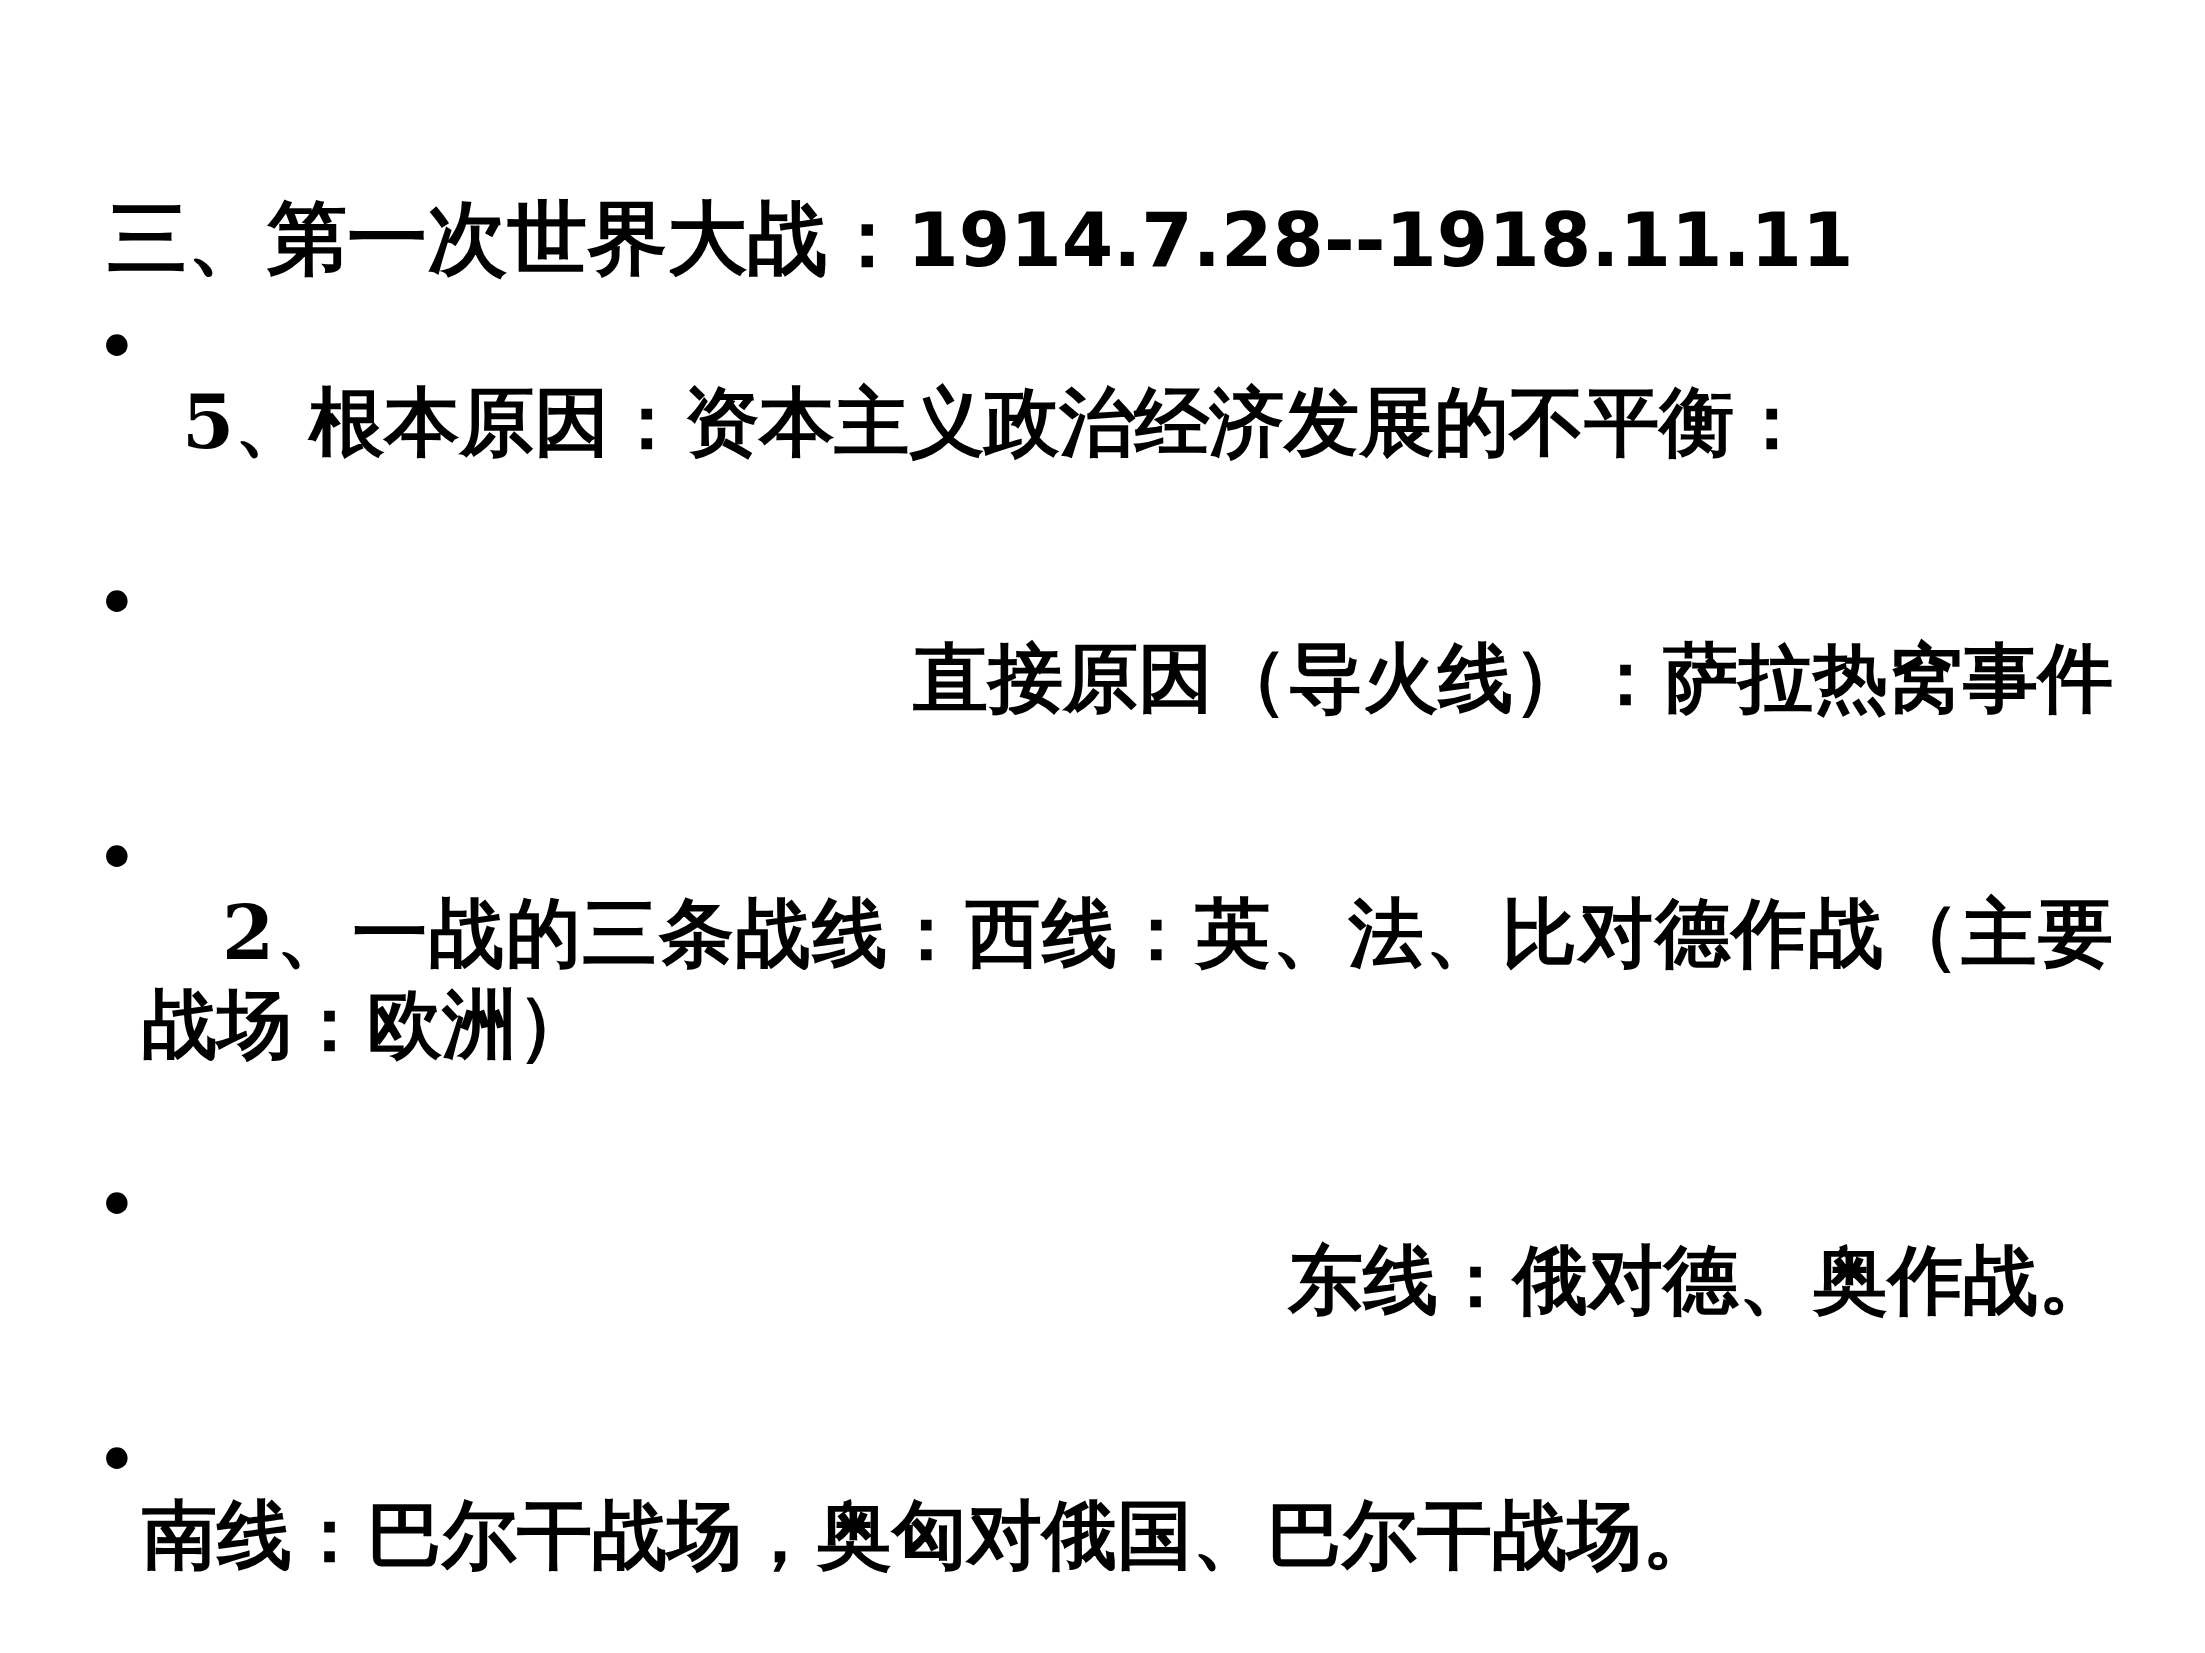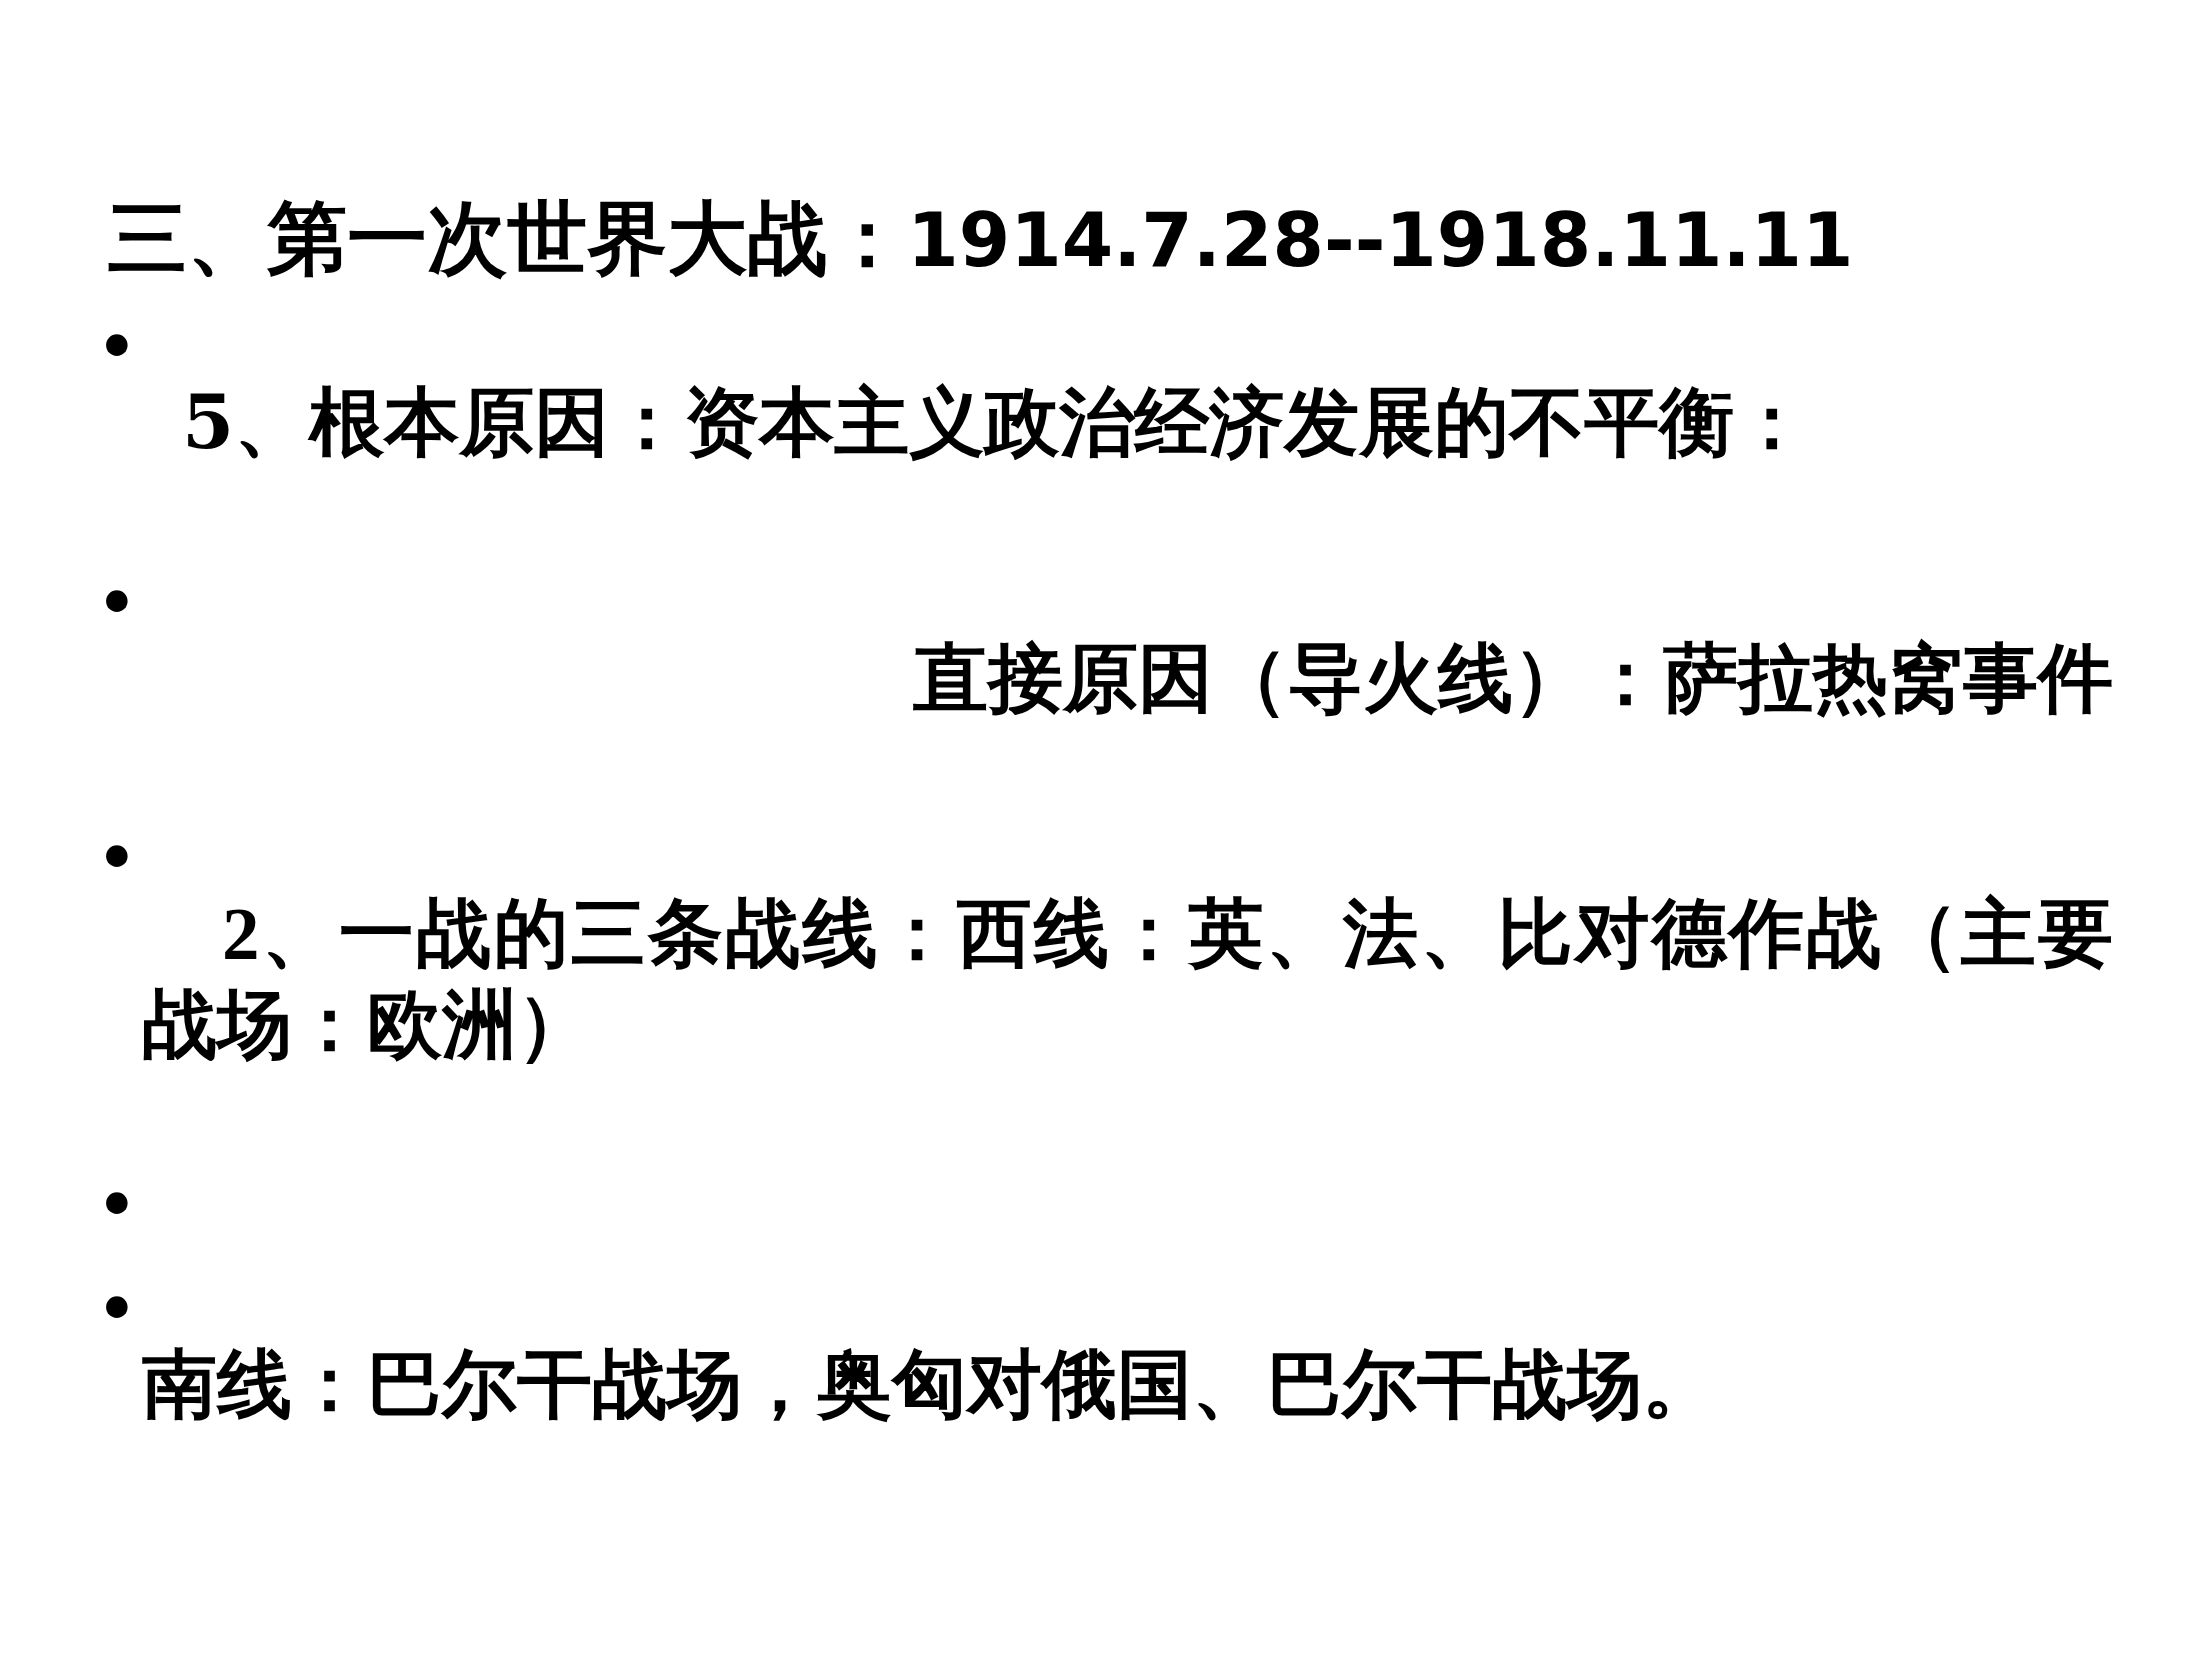--- a/index.html
+++ b/index.html
@@ -85,25 +85,26 @@
       <p class="bullet-text" style="text-indent: 40px;">5、根本原因：资本主义政治经济发展的不平衡：</p>
     </div>
 
     <div class="bullet-row">
       <span class="bullet-mark">•</span>
       <p class="bullet-text nojustify">直接原因（导火线）：萨拉热窝事件</p>
     </div>
 
     <div class="bullet-row">
       <span class="bullet-mark">•</span>
-      <p class="bullet-text" style="text-indent: 80px; font-family: Liberation Serif, serif;">2、一战的三条战线：西线：英、法、比对德作战（主要战场：欧洲）</p>
+      <p class="bullet-text" style="text-indent: 80px;">2、一战的三条战线：西线：英、法、比对德作战（主要战场：欧洲）</p>
     </div>
 
     <div class="bullet-row">
       <span class="bullet-mark">•</span>
+      <p class="bullet-text nojustify" style="text-indent: 40px;">东线：俄对德、奥作战。</p>
     </div>
 
     <div class="bullet-row">
       <span class="bullet-mark">•</span>
       <p class="bullet-text">南线：巴尔干战场，奥匈对俄国、巴尔干战场。</p>
     </div>
 
   </div>
 </div>
 

